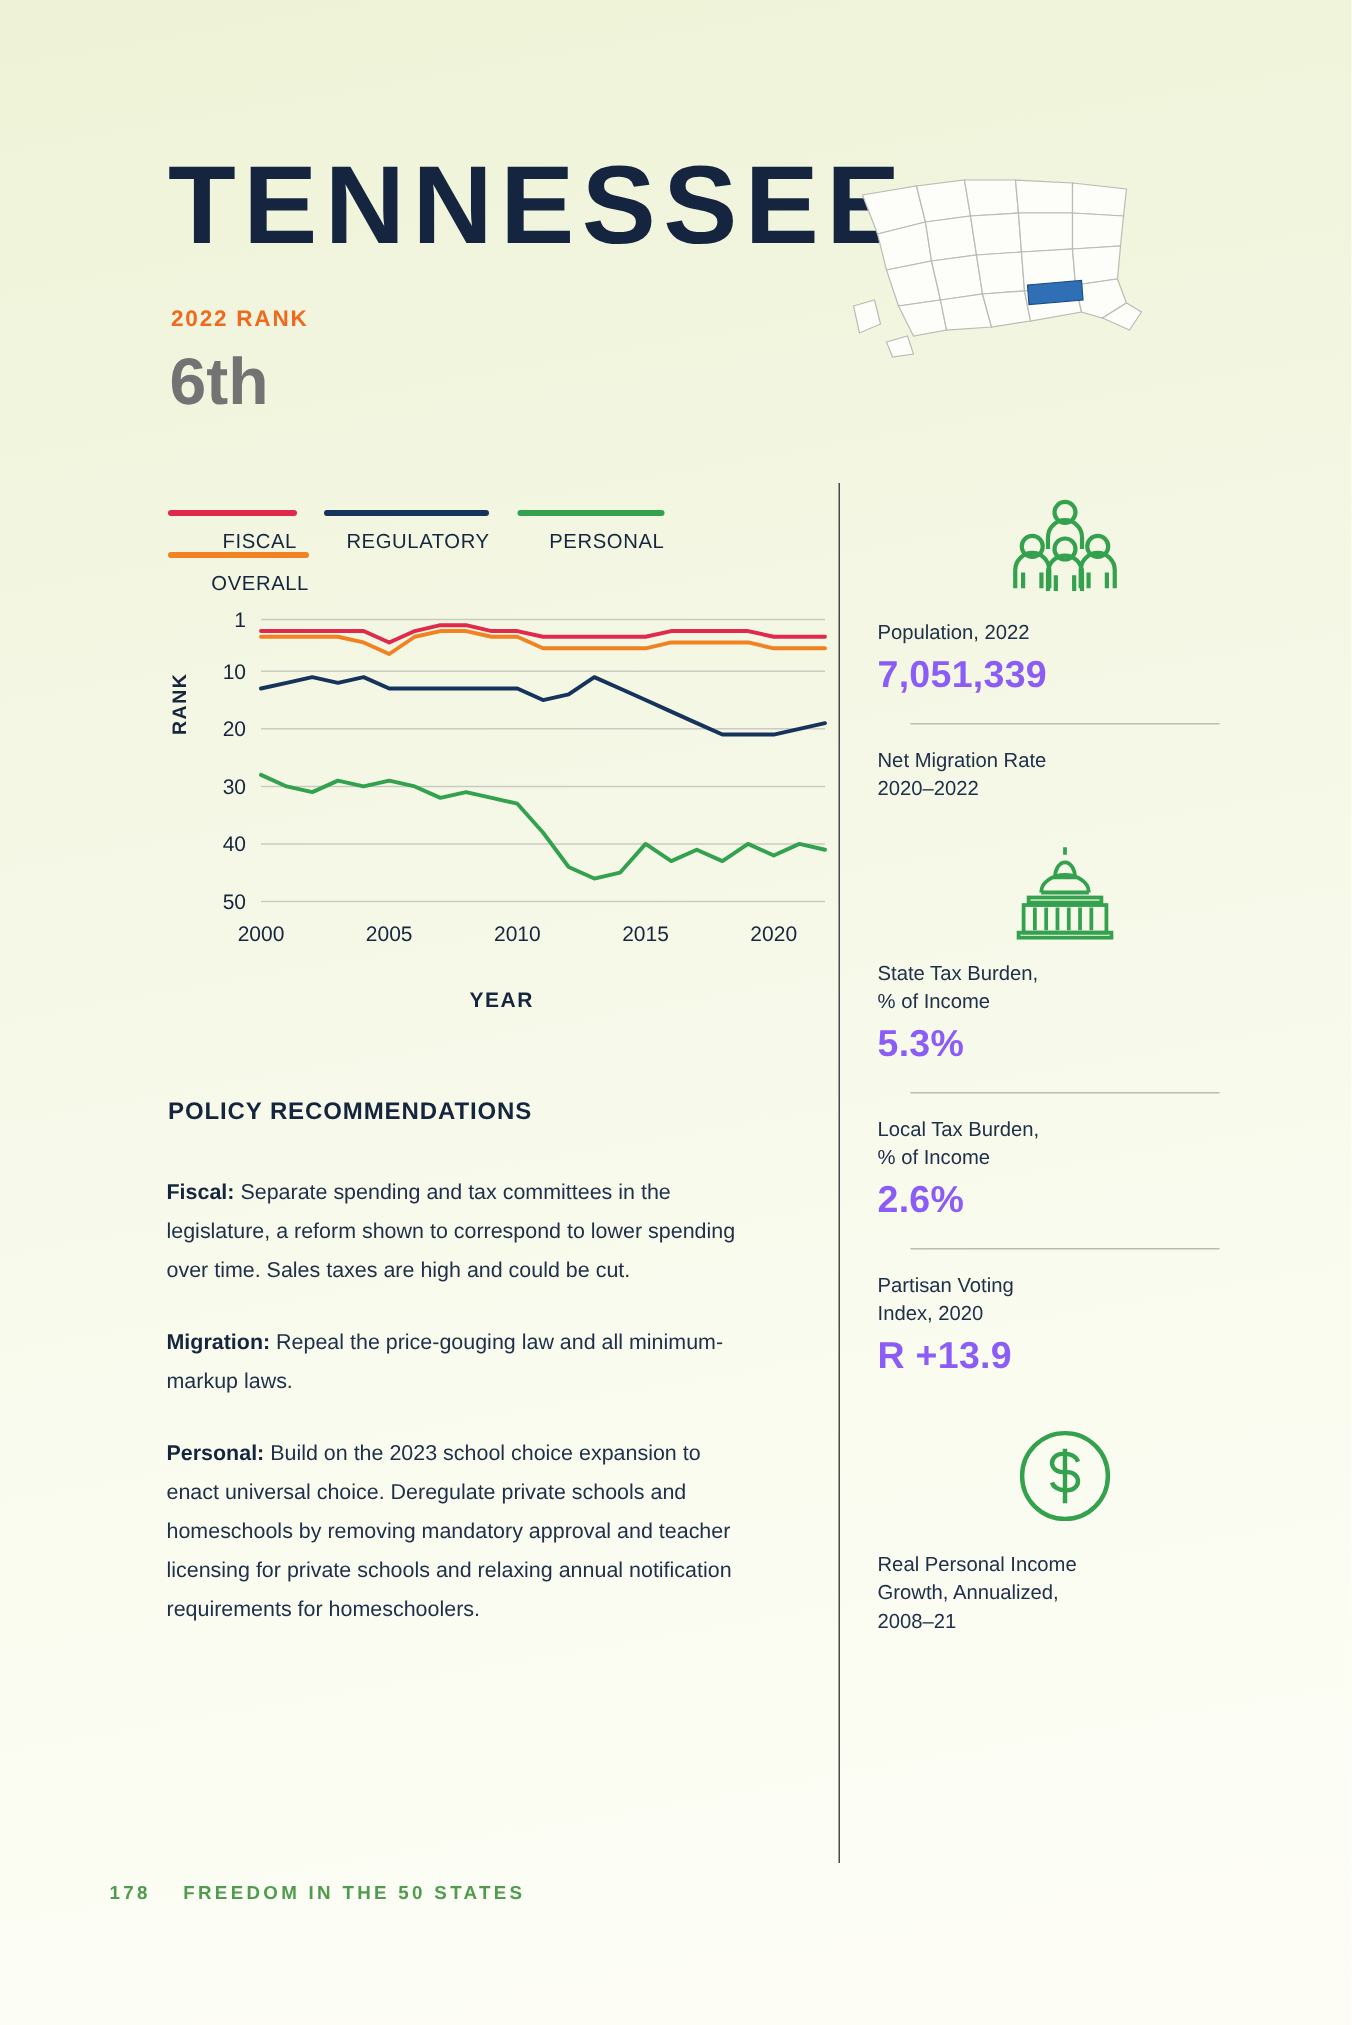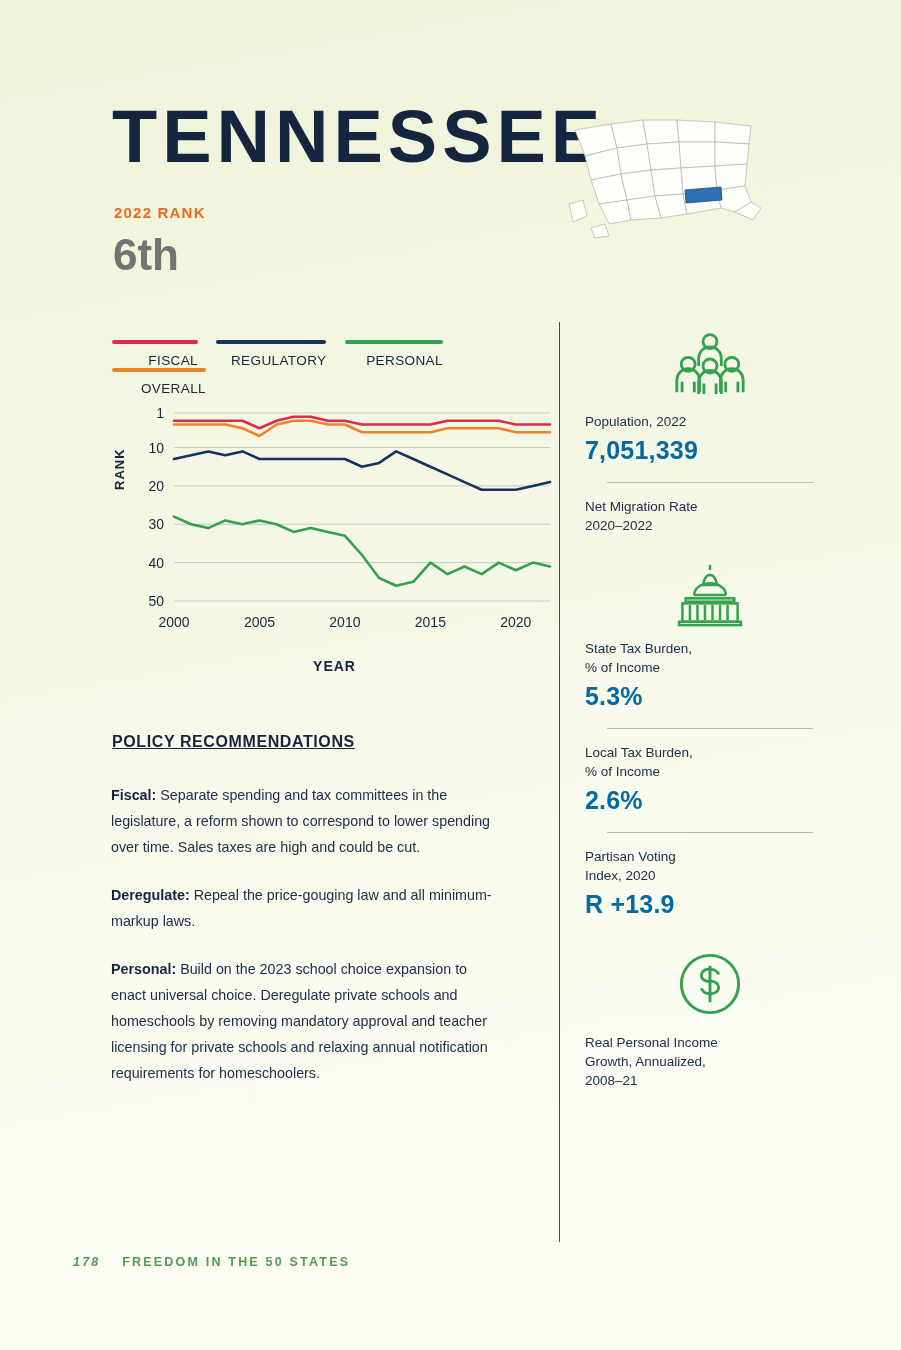--- a/index.html
+++ b/index.html
@@ -48,39 +48,39 @@
     font-size:13px;font-weight:bold;letter-spacing:1px;color:#17263f;
   }
   .axis-x-title{
     position:absolute;left:112px;top:658px;width:445px;text-align:center;
     font-size:14px;font-weight:bold;letter-spacing:1px;color:#17263f;
   }
 
   
   .policy-head{
     position:absolute;left:112px;top:733px;
-    font-size:16px;font-weight:bold;letter-spacing:.6px;color:#16253f;text-decoration:underline;
+    font-size:16px;font-weight:bold;letter-spacing:.6px;color:#16253f;
   }
   .policy-body{position:absolute;left:111px;top:782px;width:390px;}
   .policy-p{font-size:14.3px;line-height:26px;color:#20304a;margin:0 0 22px 0;}
   .policy-p b{font-weight:bold;color:#16253f;}
 
   
   .stats{position:absolute;left:585px;top:330px;width:250px;text-align:left;}
   .stat-cap{font-size:13.5px;line-height:19px;color:#20304a;}
-  .stat-val{font-size:25px;font-weight:bold;color:#0369a1;margin-top:5px;letter-spacing:.2px;}
+  .stat-val{font-size:25px;font-weight:bold;color:#8b5cf6;margin-top:5px;letter-spacing:.2px;}
   .stat-rule{height:1px;background:#b9bdae;margin:17px 22px 14px 22px;}
   .icon-block{display:flex;justify-content:center;align-items:center;margin-bottom:10px;}
 
   
   .footer{
     position:absolute;left:73px;top:1255px;
     font-size:12.5px;letter-spacing:2.2px;color:#4f9c4f;font-weight:bold;
   }
-  .footer .pg{margin-right:16px;font-style:italic;}
+  .footer .pg{margin-right:16px;}
 </style>
 </head>
 <body>
 
 <div class="page">
 
   <div class="state-title">TENNESSEE</div>
   <div class="rank-label">2022 RANK</div>
   <div class="rank-value">6th</div>
 
@@ -163,21 +163,21 @@
   </div>
   <div class="axis-y-title">RANK</div>
   <div class="axis-x-title">YEAR</div>
 
   <div class="policy-head">POLICY RECOMMENDATIONS</div>
   <div class="policy-body">
     <p class="policy-p">
       <b>Fiscal:</b><span> Separate spending and tax committees in the legislature, a reform shown to correspond to lower spending over time. Sales taxes are high and could be cut.</span>
     </p>
     <p class="policy-p">
-      <b>Deregulate:</b><span> Repeal the price-gouging law and all minimum-markup laws.</span>
+      <b>Migration:</b><span> Repeal the price-gouging law and all minimum-markup laws.</span>
     </p>
     <p class="policy-p">
       <b>Personal:</b><span> Build on the 2023 school choice expansion to enact universal choice. Deregulate private schools and homeschools by removing mandatory approval and teacher licensing for private schools and relaxing annual notification requirements for homeschoolers.</span>
     </p>
   </div>
 
   <div class="stats">
 
     <div class="icon-block">
       <svg viewBox="0 0 110 80" width="96" height="72" fill="none" stroke="#33a14e" stroke-width="3.2">

